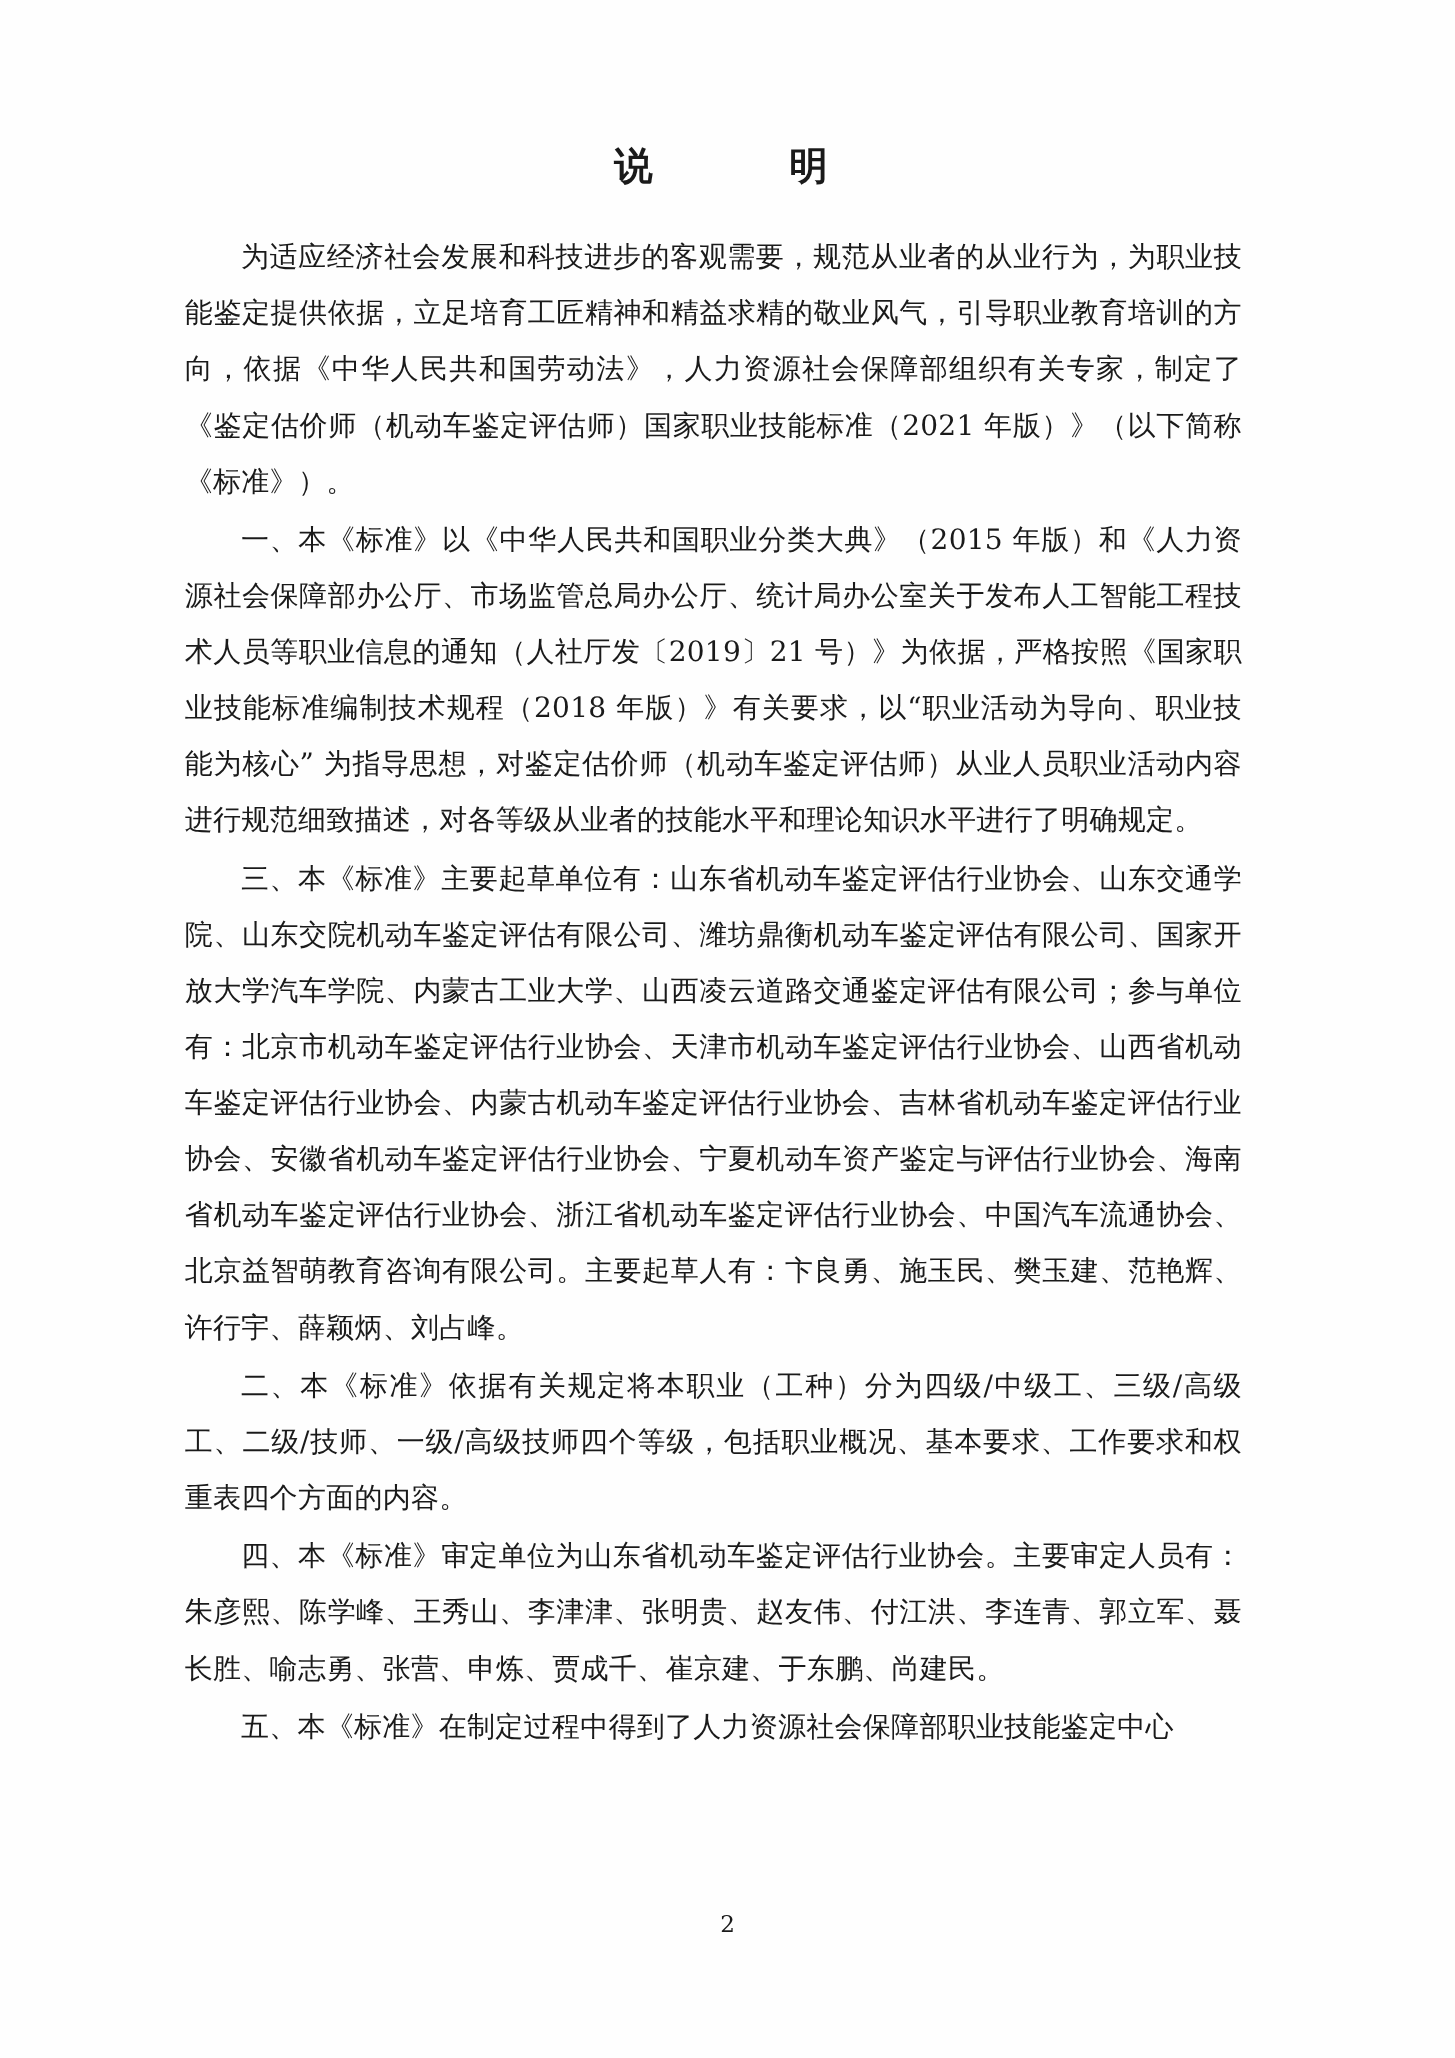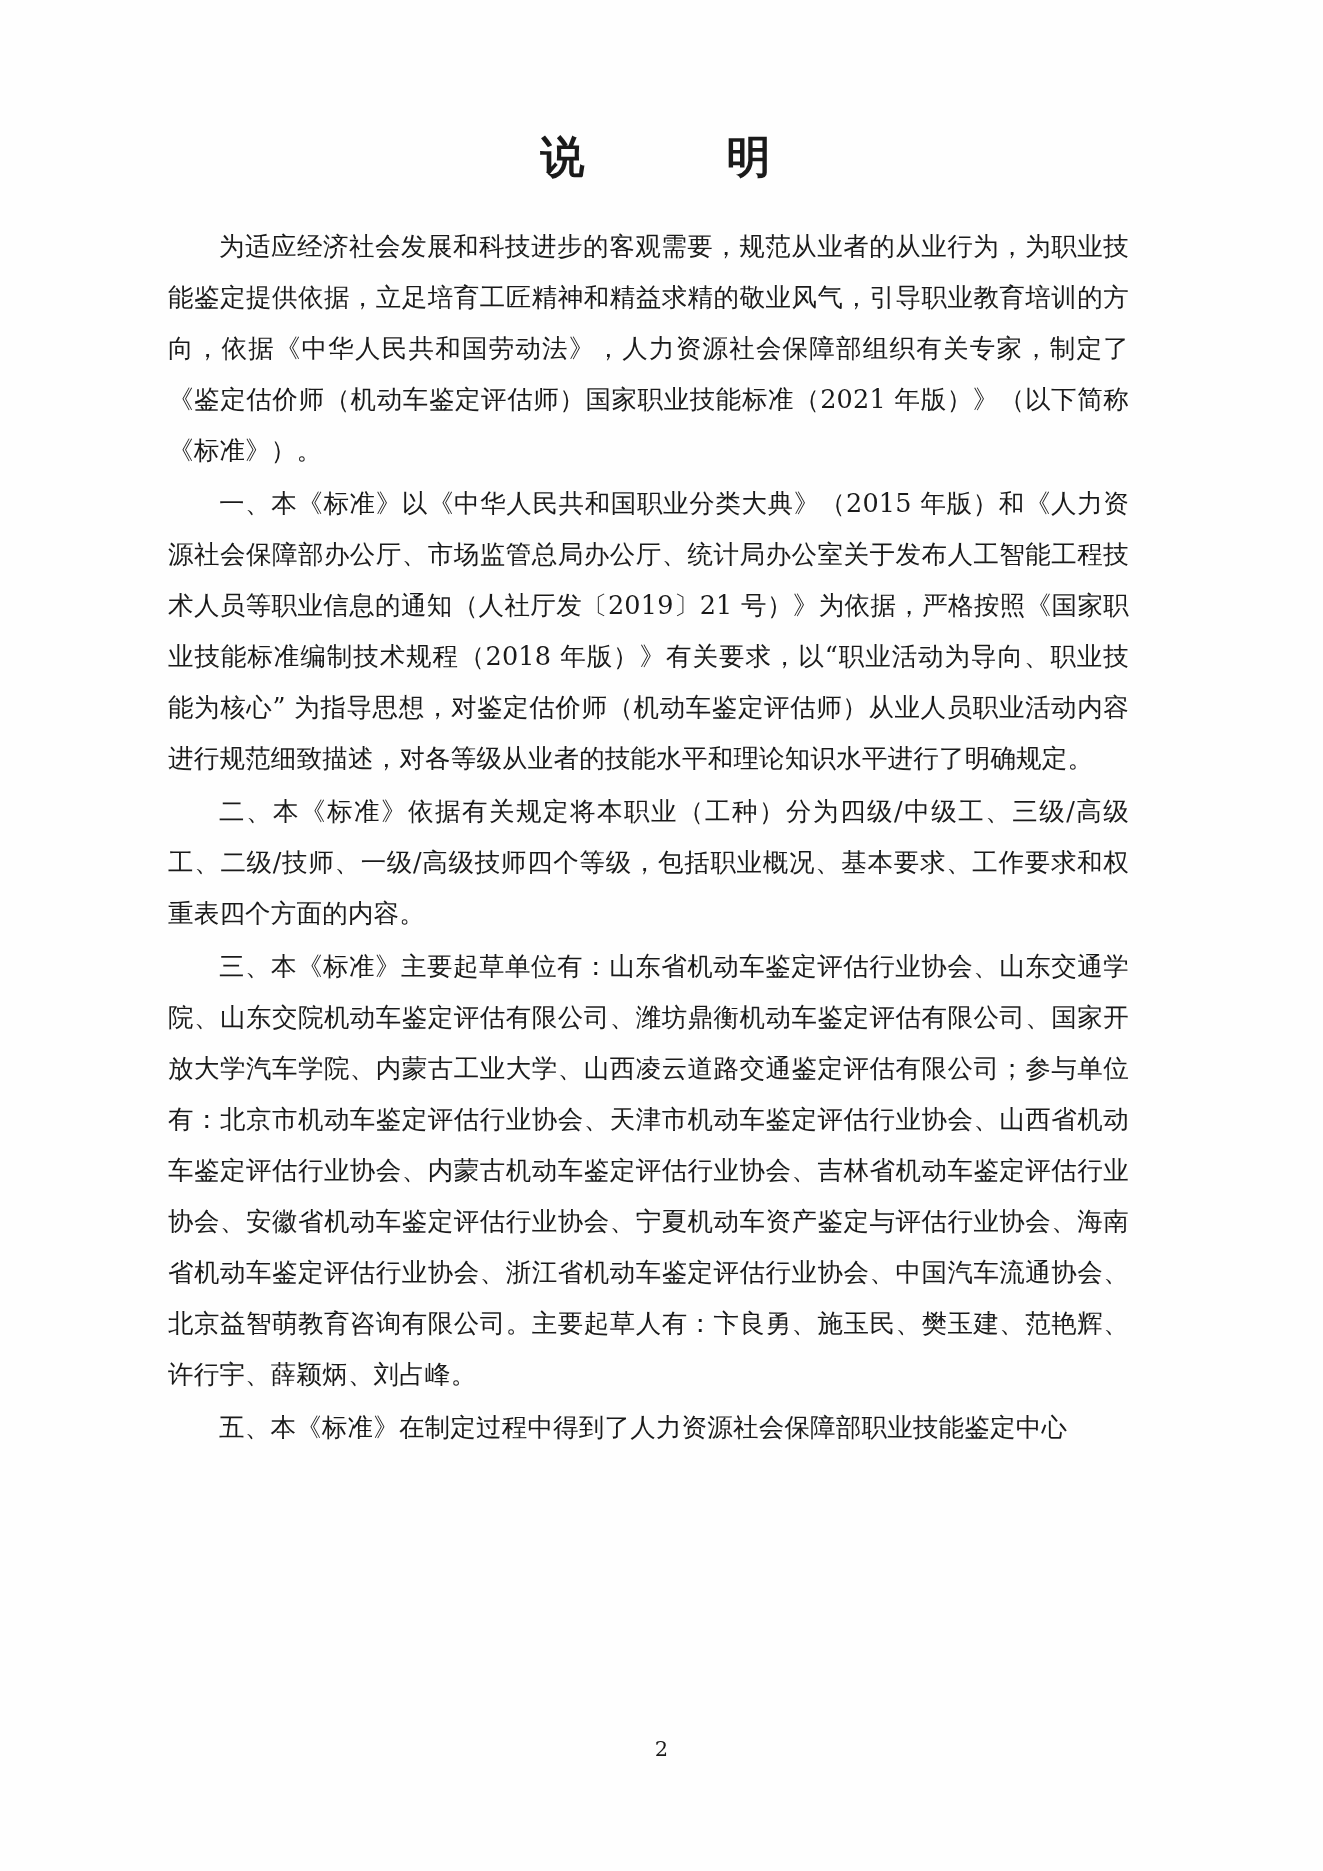--- a/index.html
+++ b/index.html
@@ -19,21 +19,21 @@
     overflow: hidden;
   }
   .content {
     position: absolute;
     left: 168px;
     top: 128px;
     width: 975px;
   }
   .doc-title {
     text-align: center;
-    font-size: 44px;
+    font-size: 35px;
     font-weight: bold;
     letter-spacing: 18px;
     margin: 0 0 34px 0;
     padding-left: 18px;
     font-family: Liberation Sans, sans-serif;
   }
   p.para {
     margin: 0 14px 2px 0;
     font-size: 25.5px;
     line-height: 51px;
@@ -55,18 +55,19 @@
   }
 </style>
 </head>
 <body>
 
 <div class="page">
   <div class="content">
     <h1 class="doc-title">说　　明</h1>
     <p class="para">为适应经济社会发展和科技进步的客观需要，规范从业者的从业行为，为职业技能鉴定提供依据，立足培育工匠精神和精益求精的敬业风气，引导职业教育培训的方向，依据《中华人民共和国劳动法》，人力资源社会保障部组织有关专家，制定了《鉴定估价师（机动车鉴定评估师）国家职业技能标准（2021 年版）》（以下简称《标准》）。</p>
     <p class="para">一、本《标准》以《中华人民共和国职业分类大典》（2015 年版）和《人力资源社会保障部办公厅、市场监管总局办公厅、统计局办公室关于发布人工智能工程技术人员等职业信息的通知（人社厅发〔2019〕21 号）》为依据，严格按照《国家职业技能标准编制技术规程（2018 年版）》有关要求，以“职业活动为导向、职业技能为核心” 为指导思想，对鉴定估价师（机动车鉴定评估师）从业人员职业活动内容进行规范细致描述，对各等级从业者的技能水平和理论知识水平进行了明确规定。</p>
+    <p class="para">三、本《标准》主要起草单位有：山东省机动车鉴定评估行业协会、山东交通学院、山东交院机动车鉴定评估有限公司、潍坊鼎衡机动车鉴定评估有限公司、国家开放大学汽车学院、内蒙古工业大学、山西凌云道路交通鉴定评估有限公司；参与单位有：北京市机动车鉴定评估行业协会、天津市机动车鉴定评估行业协会、山西省机动车鉴定评估行业协会、内蒙古机动车鉴定评估行业协会、吉林省机动车鉴定评估行业协会、安徽省机动车鉴定评估行业协会、宁夏机动车资产鉴定与评估行业协会、海南省机动车鉴定评估行业协会、浙江省机动车鉴定评估行业协会、中国汽车流通协会、北京益智萌教育咨询有限公司。主要起草人有：卞良勇、施玉民、樊玉建、范艳辉、许行宇、薛颖炳、刘占峰。</p>
     <p class="para">二、本《标准》依据有关规定将本职业（工种）分为四级/中级工、三级/高级工、二级/技师、一级/高级技师四个等级，包括职业概况、基本要求、工作要求和权重表四个方面的内容。</p>
-    <p class="para">三、本《标准》主要起草单位有：山东省机动车鉴定评估行业协会、山东交通学院、山东交院机动车鉴定评估有限公司、潍坊鼎衡机动车鉴定评估有限公司、国家开放大学汽车学院、内蒙古工业大学、山西凌云道路交通鉴定评估有限公司；参与单位有：北京市机动车鉴定评估行业协会、天津市机动车鉴定评估行业协会、山西省机动车鉴定评估行业协会、内蒙古机动车鉴定评估行业协会、吉林省机动车鉴定评估行业协会、安徽省机动车鉴定评估行业协会、宁夏机动车资产鉴定与评估行业协会、海南省机动车鉴定评估行业协会、浙江省机动车鉴定评估行业协会、中国汽车流通协会、北京益智萌教育咨询有限公司。主要起草人有：卞良勇、施玉民、樊玉建、范艳辉、许行宇、薛颖炳、刘占峰。</p>
+    <p class="para">四、本《标准》审定单位为山东省机动车鉴定评估行业协会。主要审定人员有：朱彦熙、陈学峰、王秀山、李津津、张明贵、赵友伟、付江洪、李连青、郭立军、聂长胜、喻志勇、张营、申炼、贾成千、崔京建、于东鹏、尚建民。</p>
     <p class="para">五、本《标准》在制定过程中得到了人力资源社会保障部职业技能鉴定中心</p>
   </div>
   <div class="page-number">2</div>
 </div>
 
 </body></html>

